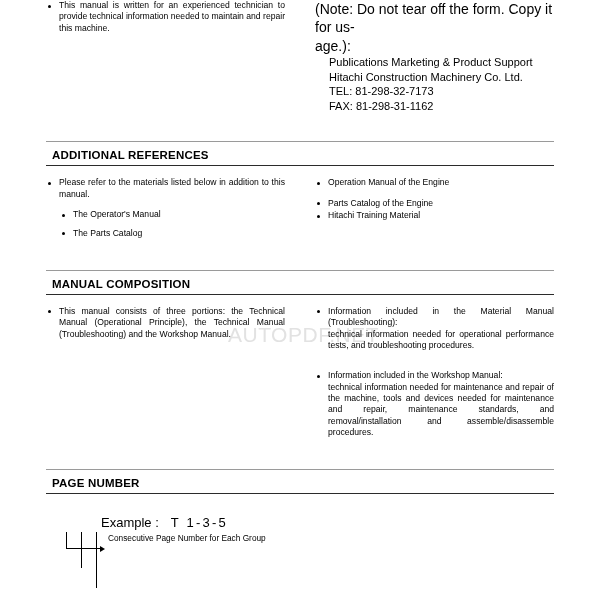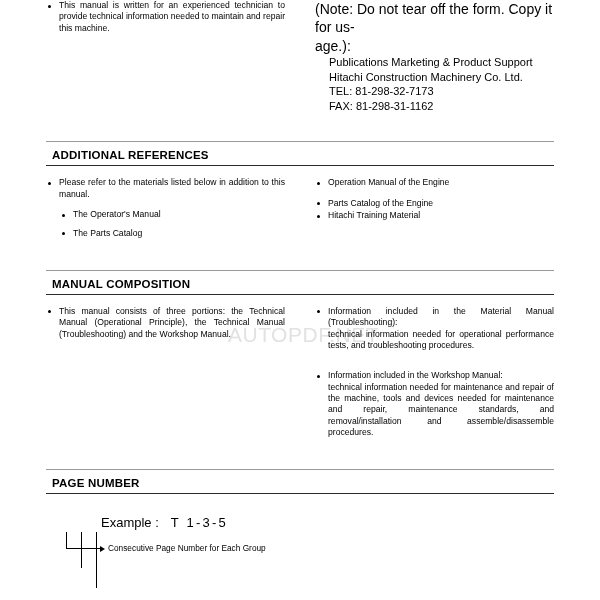--- a/index.html
+++ b/index.html
@@ -198,18 +198,18 @@
     </div>
 
     <div class="diagram">
 
       <div class="vl" style="left:50px; top:0; height:56px;"></div>
       <div class="vl" style="left:35px; top:0; height:36px;"></div>
       <div class="vl" style="left:20px; top:0; height:16px;"></div>
 
       <div class="hl" style="left:20px; top:16px; width:34px;"></div>
       <div class="arrow" style="left:54px; top:13.5px;"></div>
-      <div class="lbl" style="left:62px; top:11px;">Consecutive Page Number for Each Group</div>
+      <div class="lbl" style="left:62px; top:1px;">Consecutive Page Number for Each Group</div>
 
     </div>
   </div>
 
 </div>
 
 </body></html>

